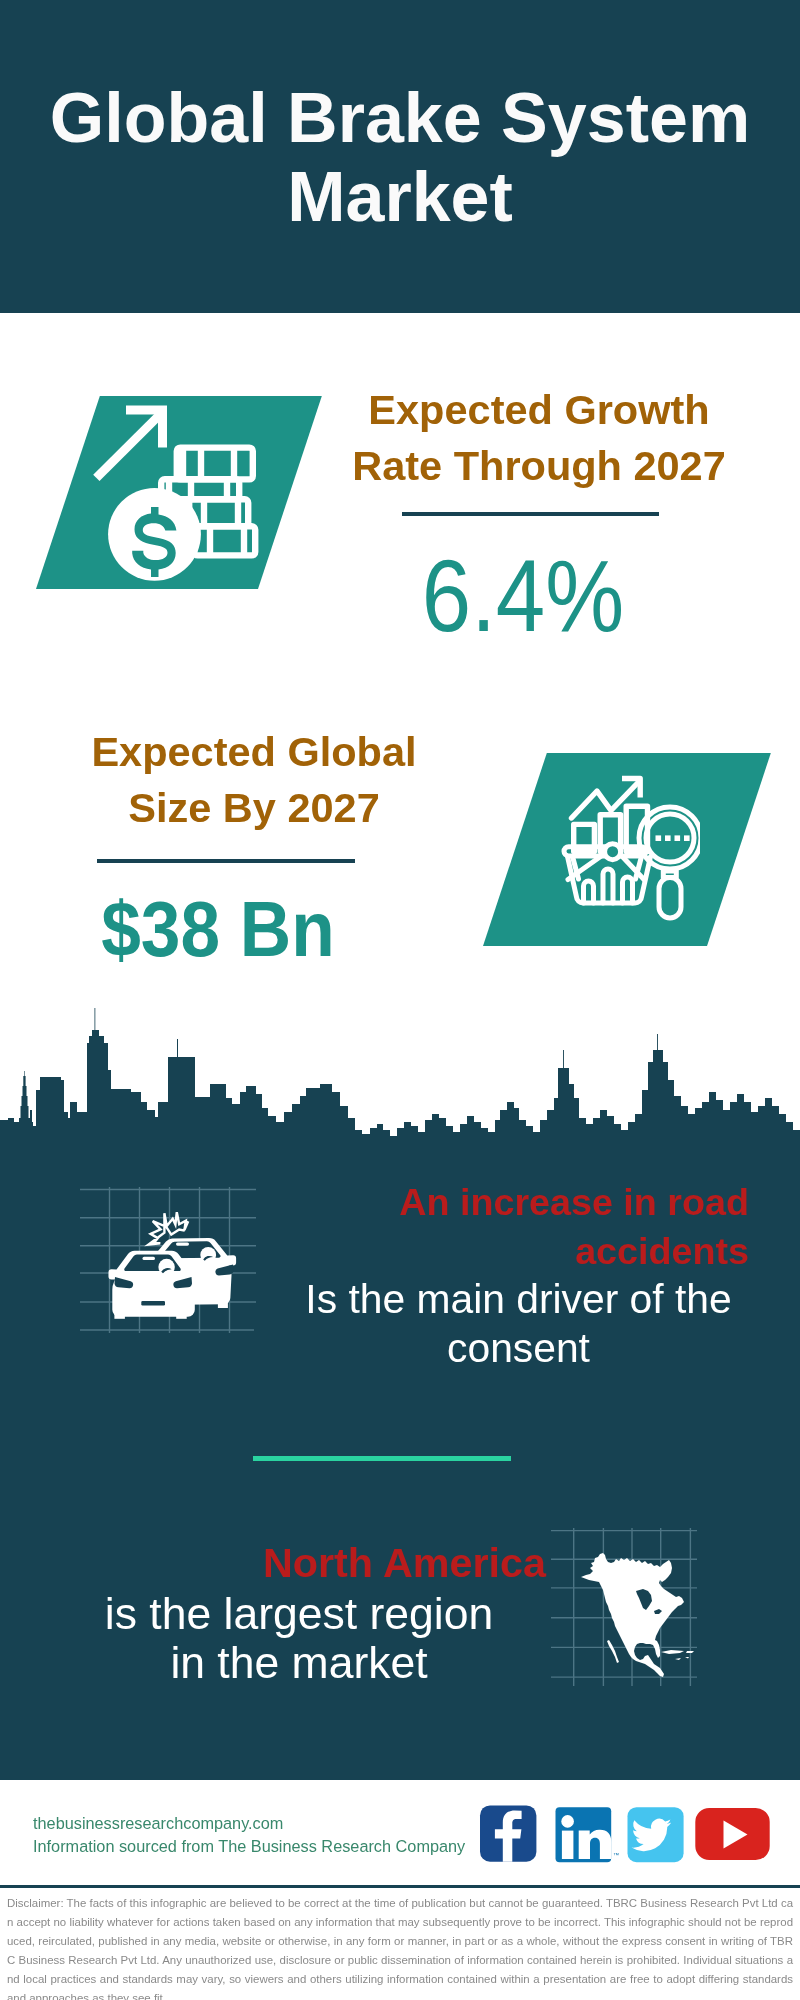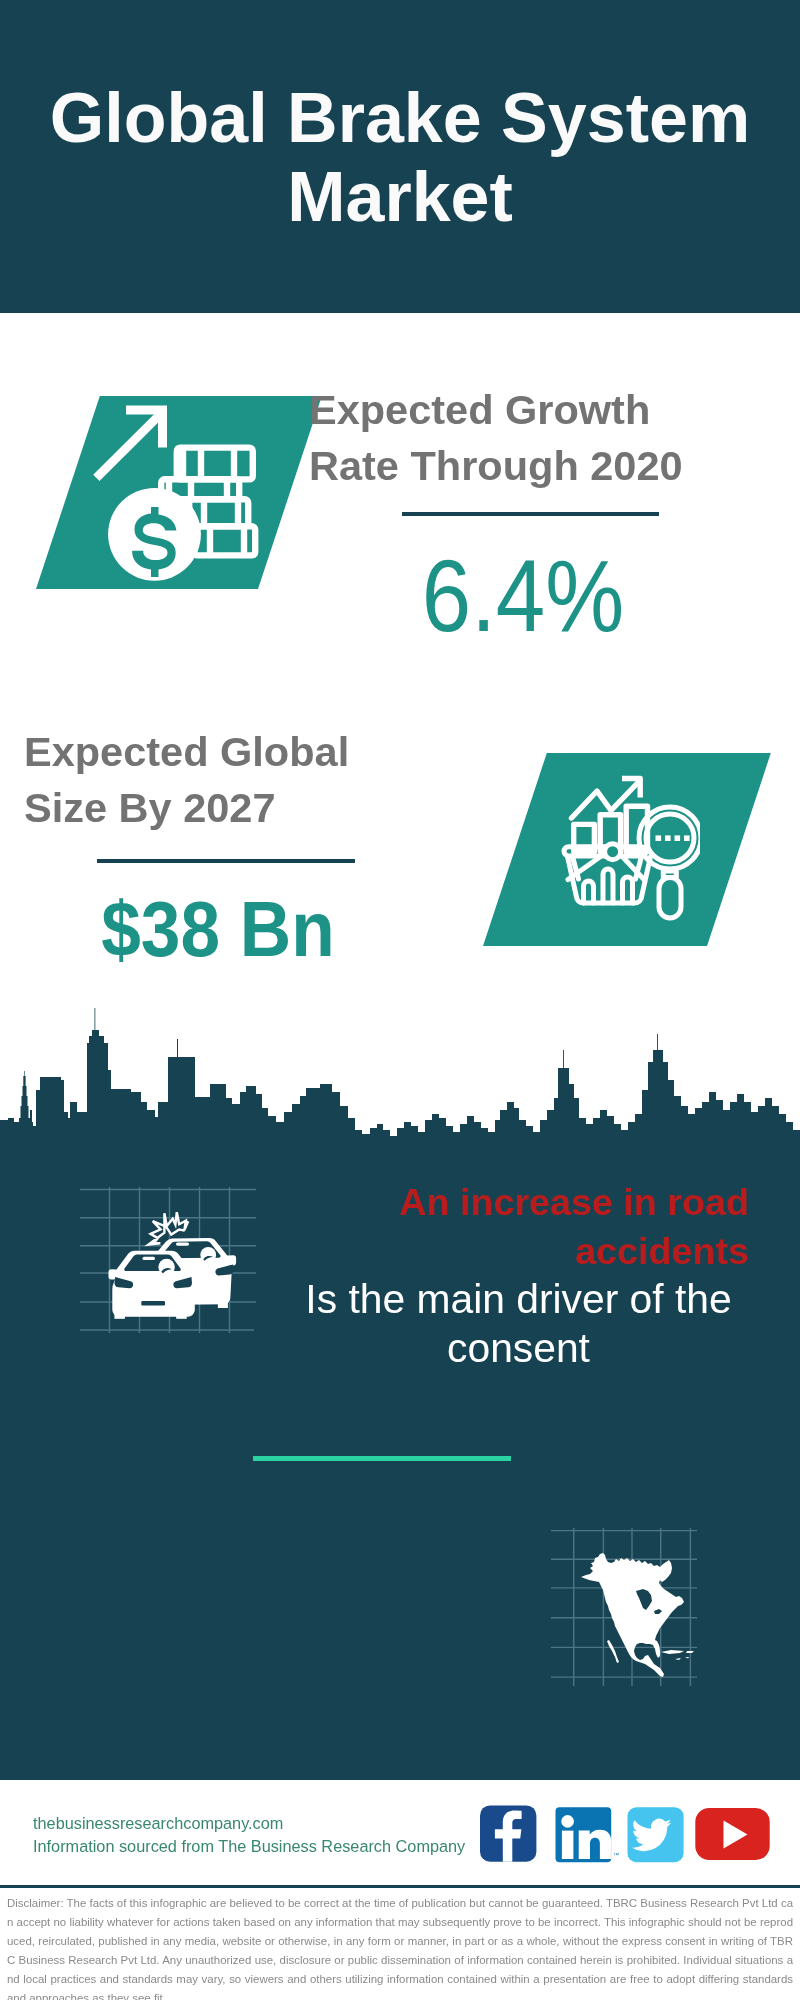--- a/index.html
+++ b/index.html
@@ -7,22 +7,22 @@
   body { font-family:"Liberation Sans", sans-serif; background:#ffffff; overflow:hidden; }
   .page { position:relative; width:800px; height:2000px; background:#fff; }
 
   
   .header { position:absolute; left:0; top:0; width:800px; height:313px; background:#174252; }
   .header-title { position:absolute; left:0; top:79px; width:800px; text-align:center;
       color:#fafafa; font-size:70px; font-weight:bold; line-height:79px; }
 
   
   .para { position:absolute; background:#1d9287; }
-  .stat-label { position:absolute; color:#737373; font-weight:bold; font-size:41.5px;
-      line-height:56px; text-align:left; }
+  .stat-label { position:absolute; color:#a16207; font-weight:bold; font-size:41.5px;
+      line-height:56px; text-align:center; }
   .stat-rule { position:absolute; background:#174252; height:4px; }
   .stat-value { position:absolute; color:#1d9287; text-align:center; }
 
   
   .skyline { position:absolute; left:0; width:800px; }
 
   
   .darkband { position:absolute; left:0; width:800px; background:#174252; }
   .fact-text { position:absolute; text-align:center; color:#ffffff; }
   .fact-hl { color:#b91c1c; font-weight:bold; font-size:37.7px;text-align:right; }
@@ -71,21 +71,21 @@
       </g>
 
       <g>
         <circle cx="64.5" cy="134.3" r="46.4" fill="#fff"></circle>
         <path d="M 61 107 h 7.5 v 7.6 c 9.8 1.1 16.8 7 17.9 15.9 h -11.1 c -1.1 -4.6 -5.3 -7.3 -11.6 -7.3 c -6.6 0 -10.9 2.6 -10.9 6.7 c 0 3.4 2.6 5.3 8.6 6.6 l 8.3 1.8 c 11.2 2.4 16 6.8 16 14.7 c 0 9.2 -7 15.3 -17.2 16.4 v 7.7 h -7.5 v -7.7 c -10.6 -1 -17.9 -7.1 -18.8 -16.1 l 0 -2.6 h 11.1 l 0 2 c 1 4.6 5.8 7.4 12.6 7.4 c 7 0 11.6 -2.9 11.6 -7.3 c 0 -3.6 -2.6 -5.6 -9.2 -7 l -8.6 -1.9 c -10.5 -2.3 -15.2 -7 -15.2 -14.7 c 0 -8.6 6.8 -14.6 16.5 -15.6 Z" fill="#1d9287"></path>
       </g>
     </svg>
   </div>
   <div class="stat-label" style="left:309px; top:382px; width:460px;">
     <div>Expected Growth</div>
-    <div>Rate Through 2020</div>
+    <div>Rate Through 2027</div>
   </div>
   <div class="stat-rule" style="left:402px; top:512px; width:257px;"></div>
   <div class="stat-value" style="left:323px; top:545px; width:400px; font-size:102px; line-height:102px; transform:scaleX(0.87); transform-origin:center top;">6.4%</div>
 
   <div class="stat-label" style="left:24px; top:724px; width:460px;">
     <div>Expected Global</div>
     <div>Size By 2027</div>
   </div>
   <div class="stat-rule" style="left:97px; top:859px; width:258px;"></div>
   <div class="stat-value" style="left:-12px; top:891px; width:460px; font-size:77px; line-height:77px; font-weight:bold; transform:scaleX(0.925); transform-origin:center top;">$38 Bn</div>
@@ -191,20 +191,25 @@
   </div>
   <div class="fact-text" style="left:288px; top:1178px; width:461px; font-size:40.8px; line-height:48.5px;">
     <div class="fact-hl">An increase in road</div>
     <div class="fact-hl">accidents</div>
     <div>Is the main driver of the</div>
     <div>consent</div>
   </div>
 
   <div class="fact-rule" style="left:253px; top:1456px; width:258px;"></div>
 
+  <div class="fact-text" style="left:52px; top:1539px; width:494px; font-size:44.5px; line-height:49.5px;">
+    <div class="fact-hl" style="font-size:41.3px;">North America</div>
+    <div>is the largest region</div>
+    <div>in the market</div>
+  </div>
   <div style="position:absolute; left:551px; top:1528px; width:146px; height:158px;">
     <svg viewBox="0 0 146 158" width="146" height="158" aria-hidden="true">
       <g stroke="#4d7585" stroke-width="1.4">
         <line x1="22.7" y1="0" x2="22.7" y2="158"></line>
         <line x1="52.4" y1="0" x2="52.4" y2="158"></line>
         <line x1="81" y1="0" x2="81" y2="158"></line>
         <line x1="109.7" y1="0" x2="109.7" y2="158"></line>
         <line x1="139.4" y1="0" x2="139.4" y2="158"></line>
         <line x1="0" y1="2.6" x2="146" y2="2.6"></line>
         <line x1="0" y1="31.3" x2="146" y2="31.3"></line>

